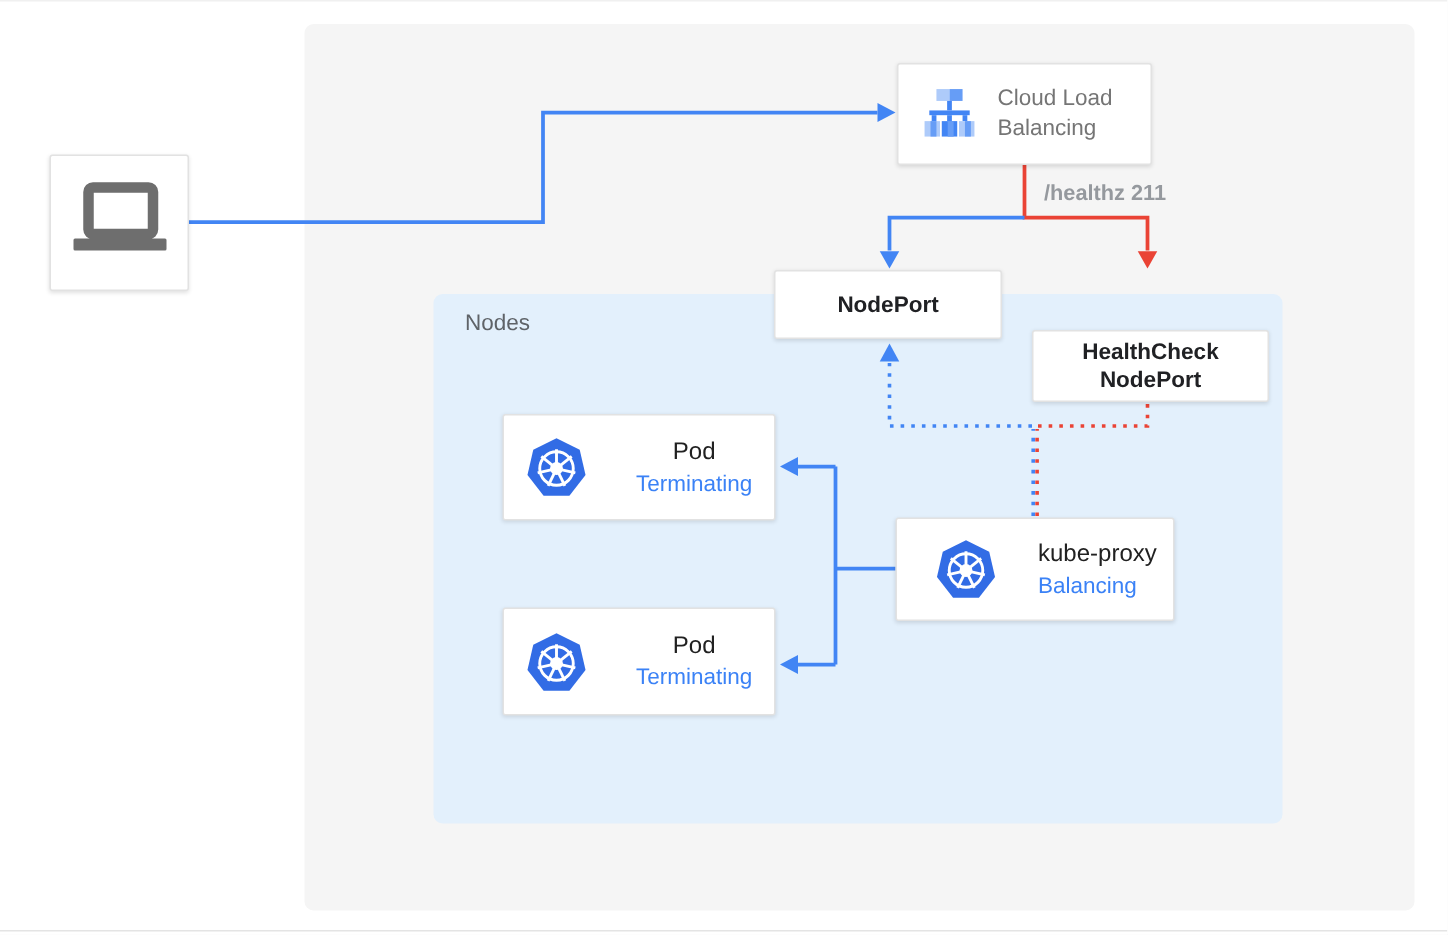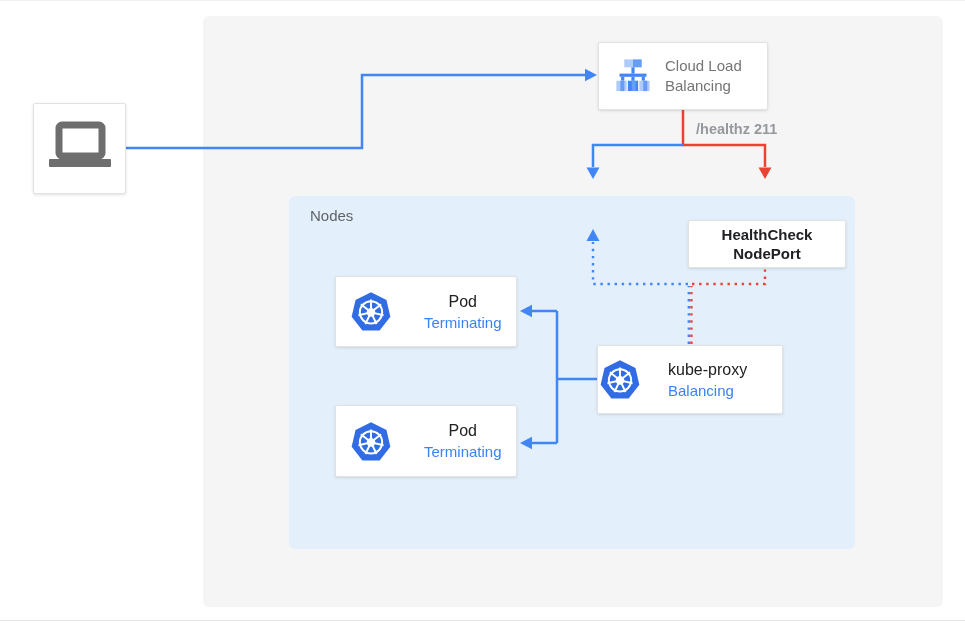--- a/index.html
+++ b/index.html
@@ -34,21 +34,21 @@
   .nodeport-box{left:516px;top:180px;width:152px;height:46px;
     display:flex;align-items:center;justify-content:center;}
   .hcnp-box{left:688px;top:180px;width:158px;height:48px;
     display:flex;align-items:center;justify-content:center;text-align:center;margin-top:40px;}
   .port-label{font-weight:bold;font-size:15px;color:#202124;line-height:19px;}
   .hcnp-box .port-label{width:112px;}
   .pod-box{width:182px;display:flex;align-items:center;padding-left:13px;gap:31px;}
   .pod-1{left:335px;top:276px;height:71px;}
   .pod-2{left:335px;top:405px;height:72px;}
   .kproxy-box{left:597px;top:345px;width:186px;height:69px;
-    display:flex;align-items:center;padding-left:0;gap:26px;}
+    display:flex;align-items:center;padding-left:24px;gap:26px;}
   .box-title{font-size:16px;color:#212121;line-height:22px;text-align:center;}
   .box-sub{font-size:15px;color:#3b82f6;line-height:20px;}
   .icon-wrap{display:flex;align-items:center;justify-content:center;flex:0 0 auto;}
 </style>
 </head>
 <body>
 
 <div class="canvas">
 
   <div class="edge-line-top"></div>
@@ -107,20 +107,23 @@
         <rect x="22.5" y="30" width="5" height="13" fill="#669df6"></rect>
         <rect x="32" y="30" width="13" height="13" fill="#aecbfa"></rect>
         <rect x="37" y="30" width="5" height="13" fill="#669df6"></rect>
       </svg>
     </span>
     <span class="clb-label">Cloud Load Balancing</span>
   </div>
 
   <span class="healthz">/healthz 211</span>
 
+  <div class="box nodeport-box">
+    <span class="port-label">NodePort</span>
+  </div>
 
   <div class="box hcnp-box">
     <span class="port-label">HealthCheck NodePort</span>
   </div>
 
   <div class="box pod-box pod-1">
     <span class="icon-wrap">
       <svg width="44" height="43" viewBox="0 0 100 100">
         <polygon points="50,5 86,23 95,62 70,94 30,94 5,62 14,23" fill="#326ce5"></polygon>
         <g stroke="#ffffff" stroke-width="4.5" fill="none">

